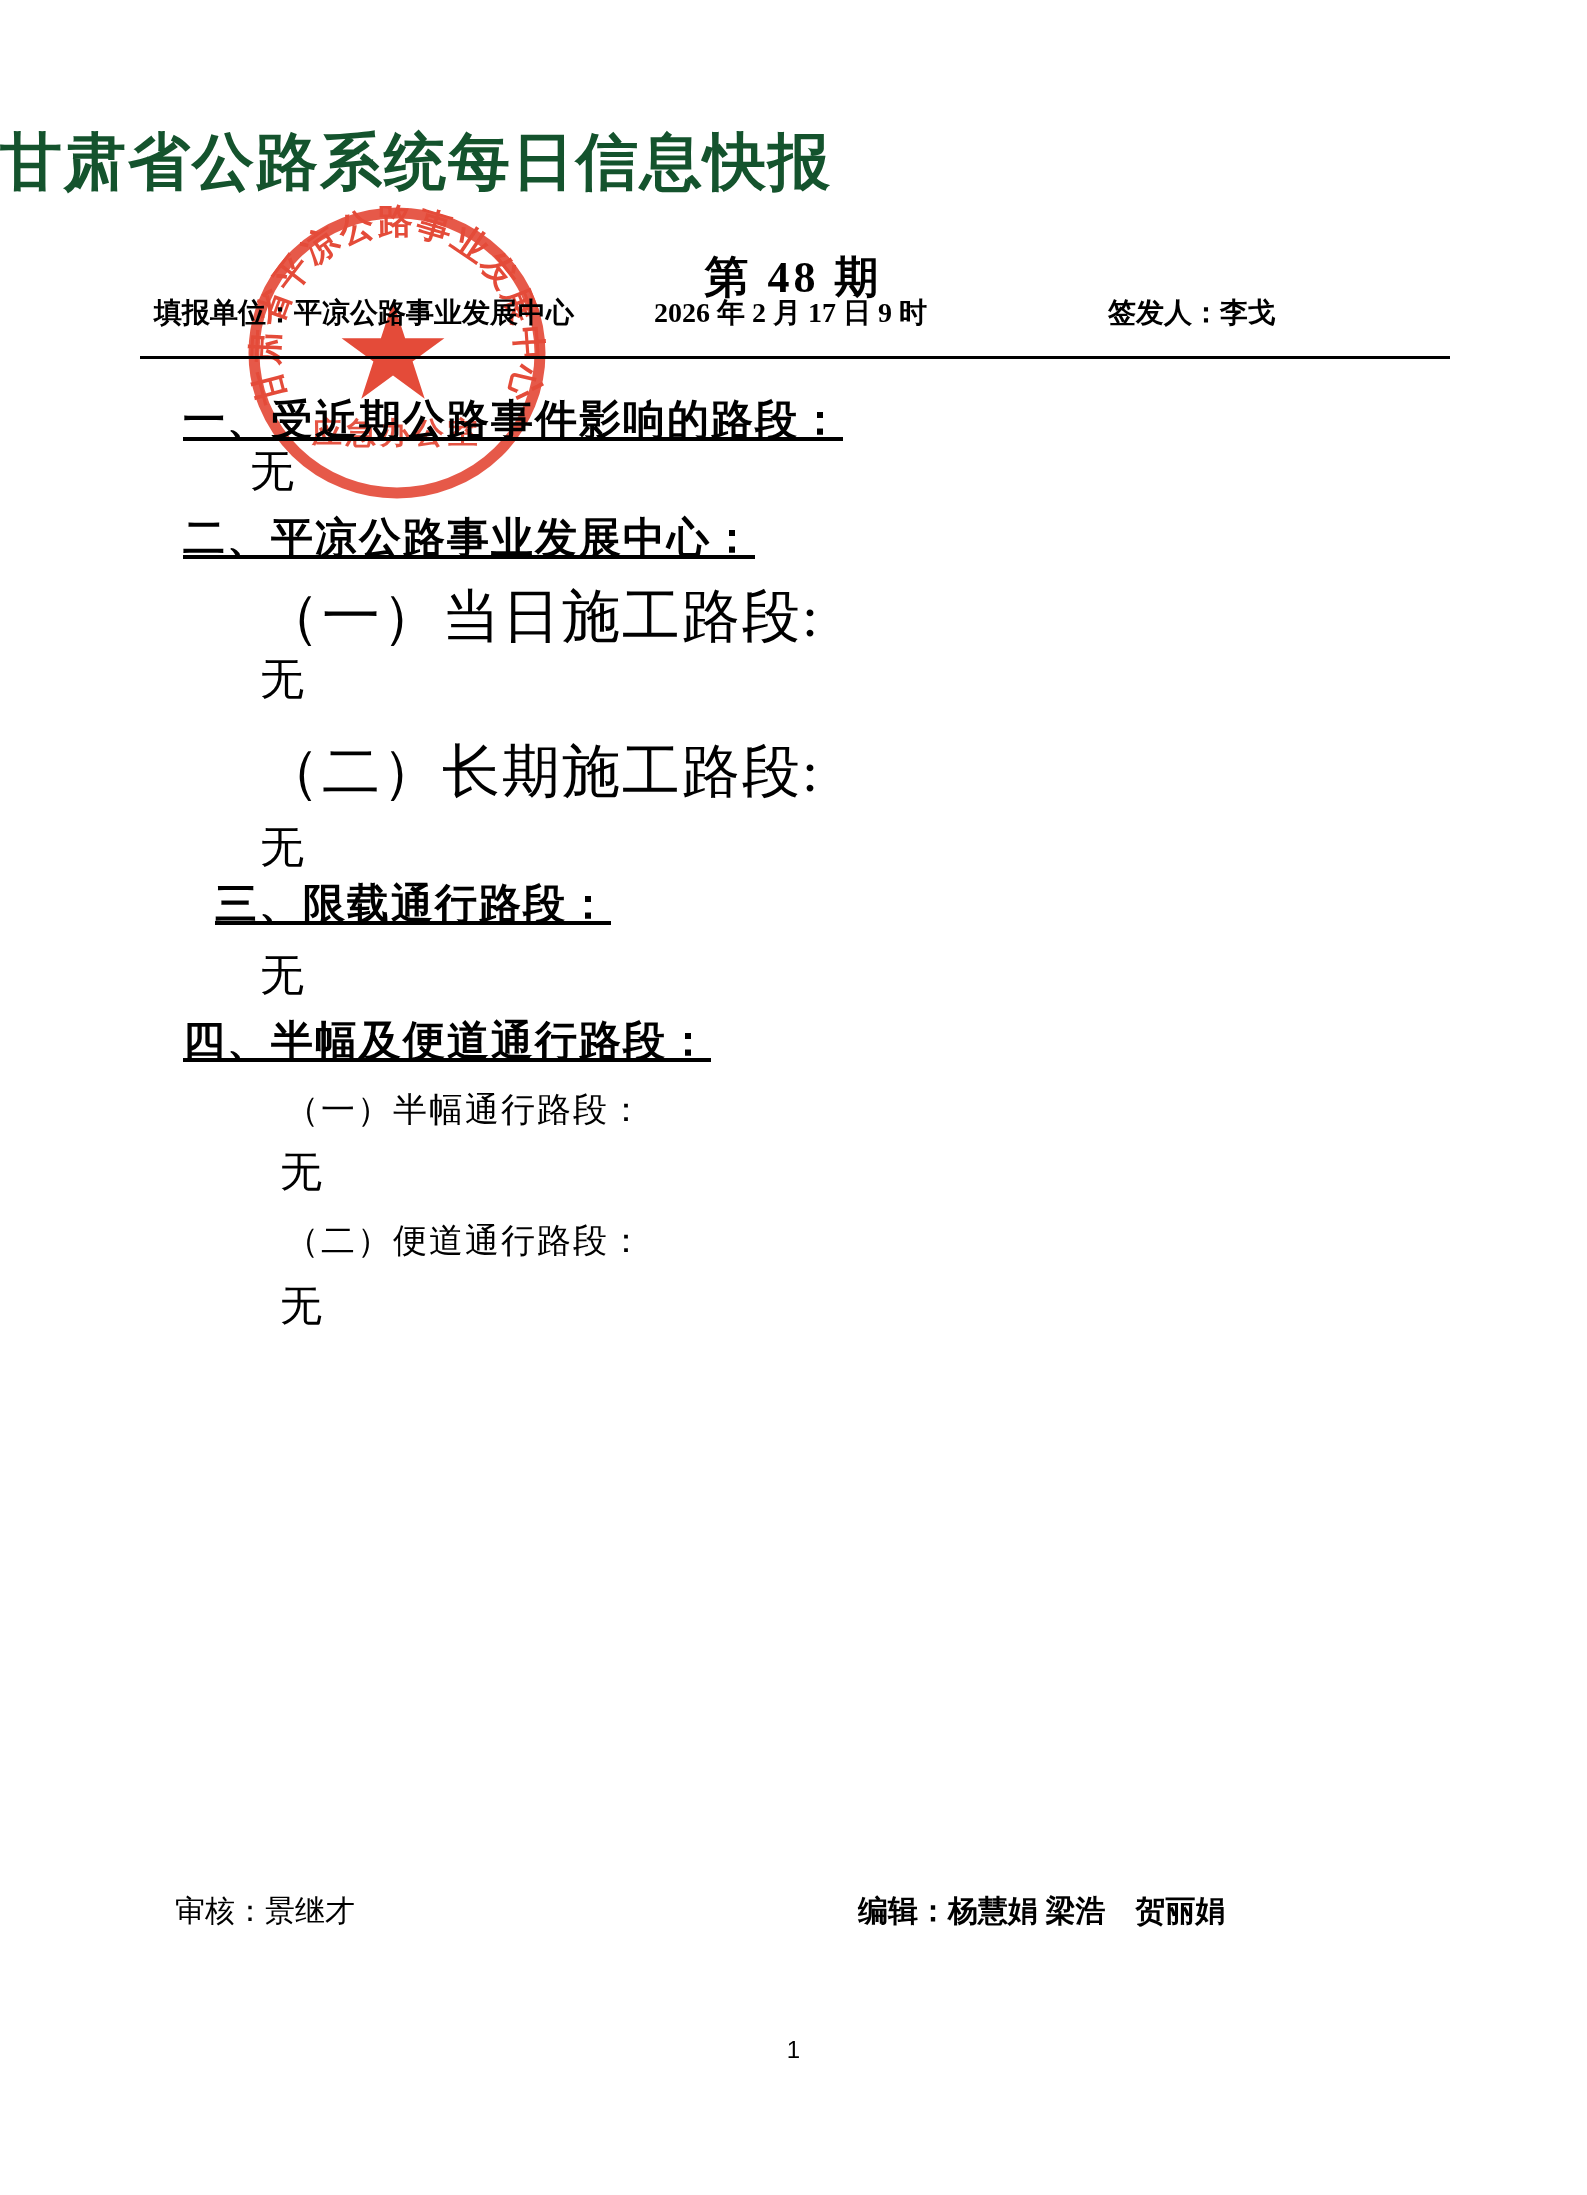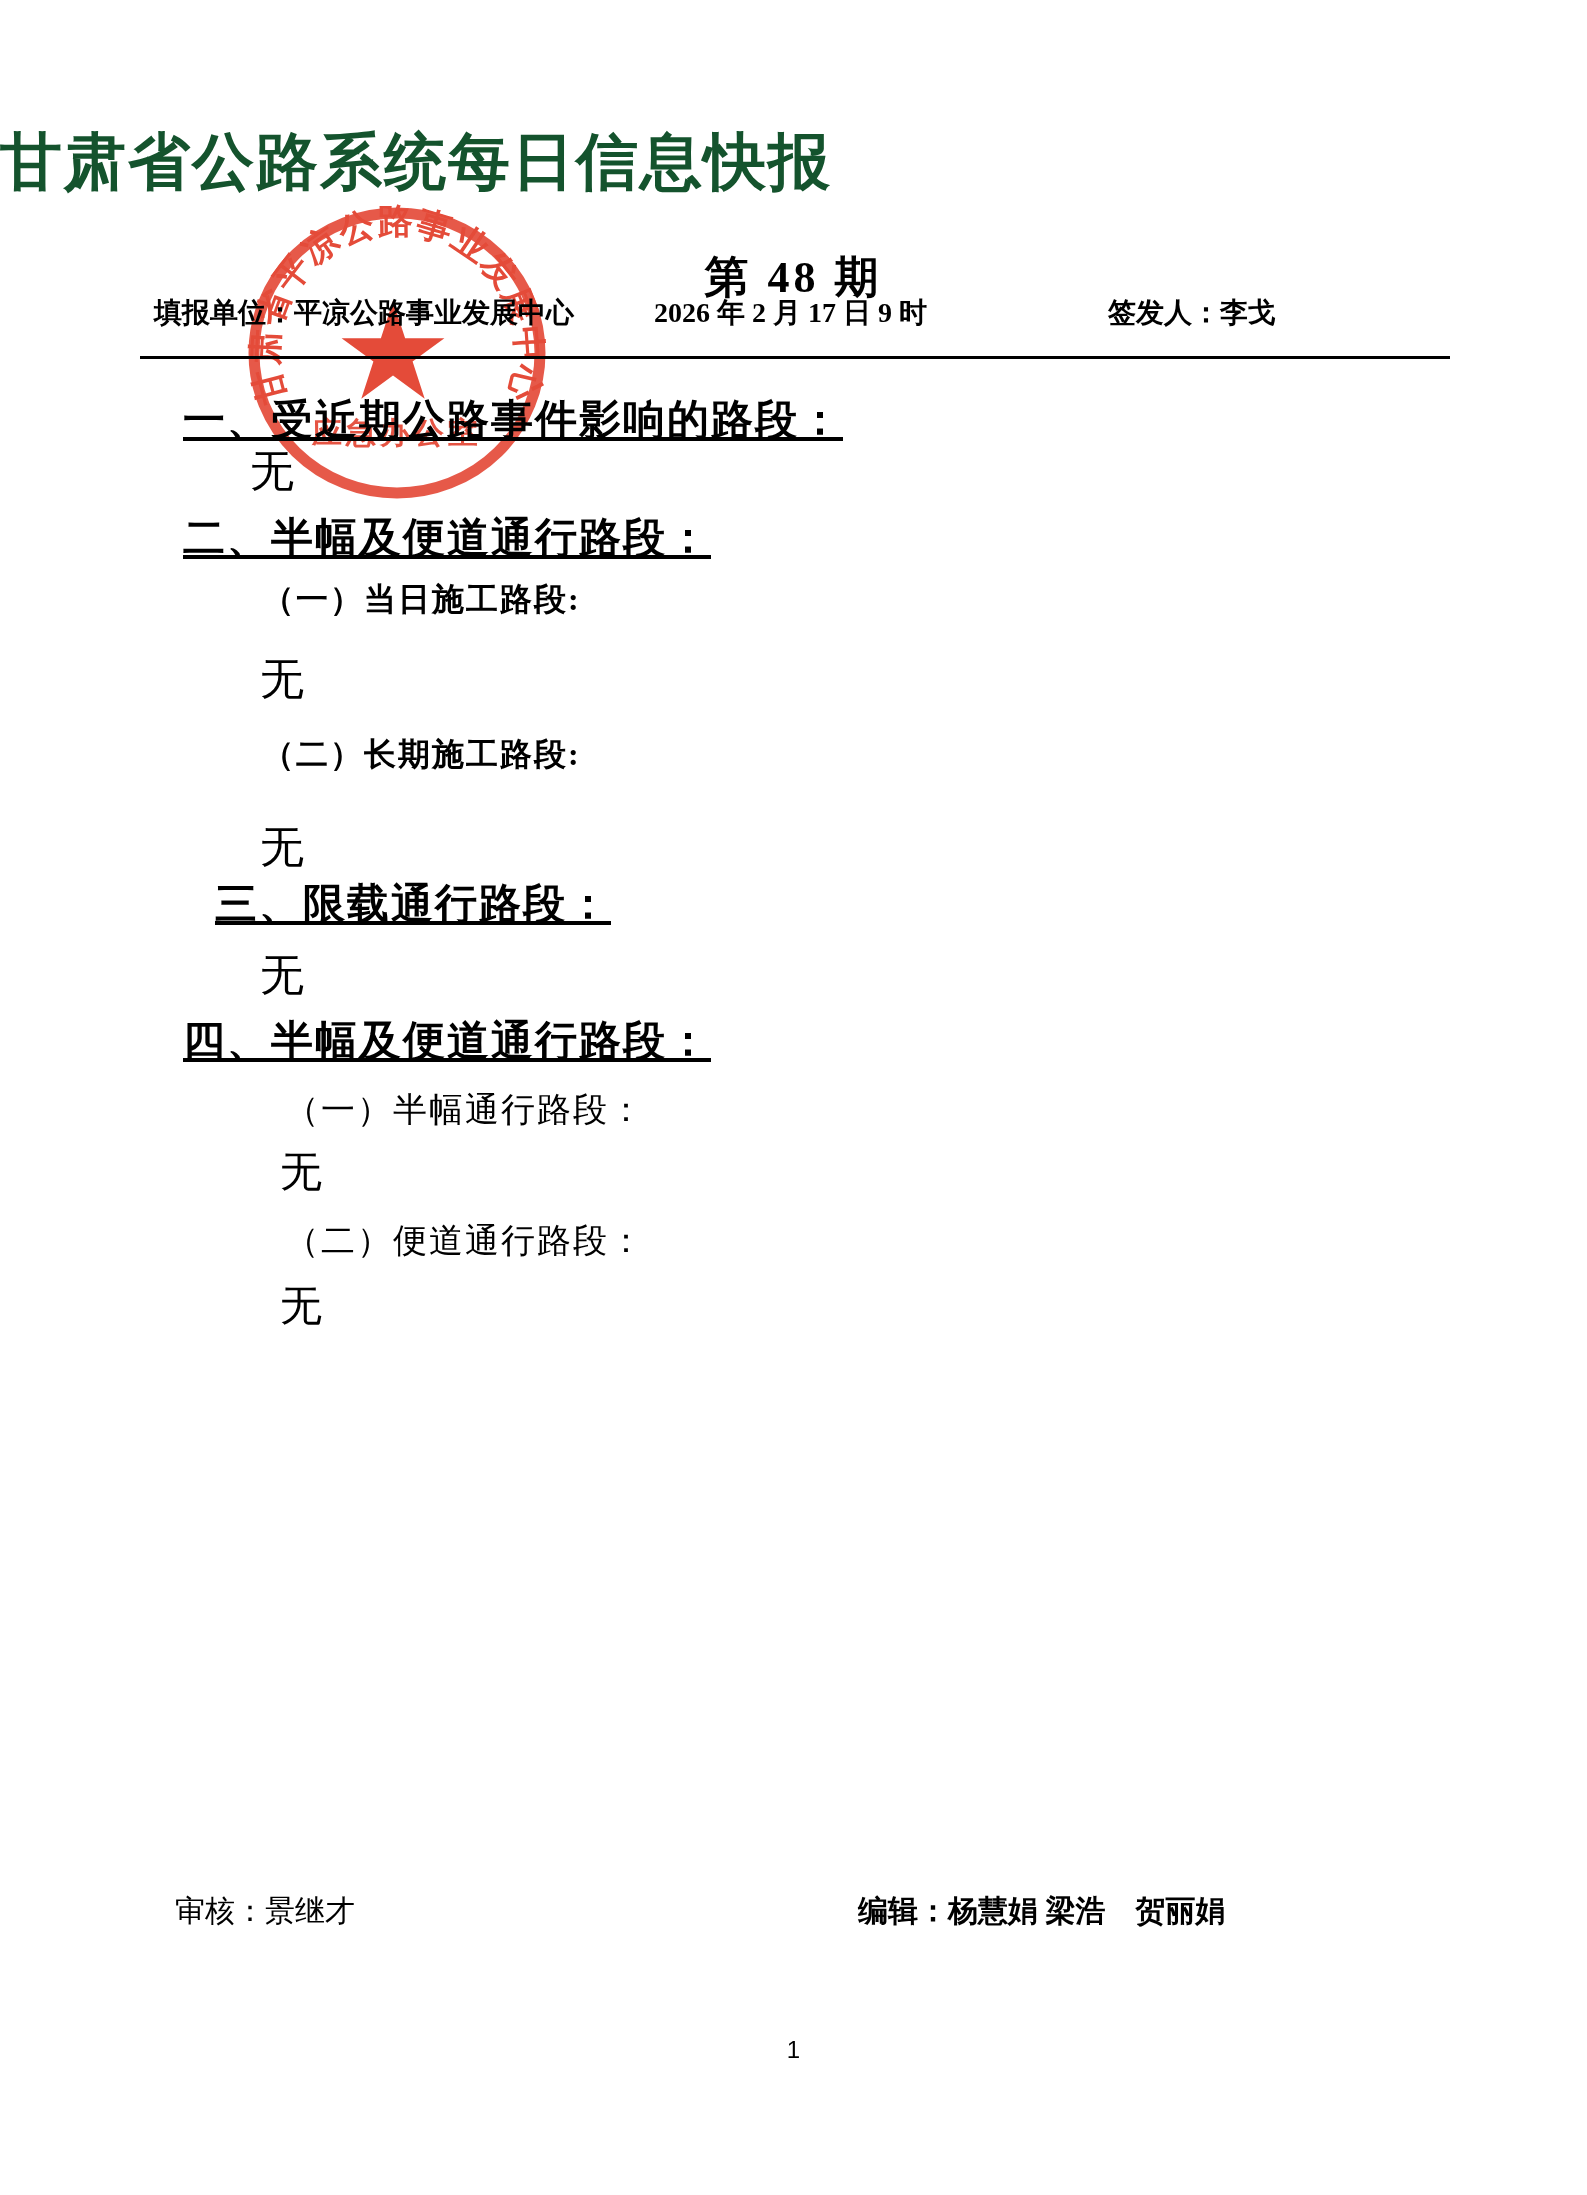--- a/index.html
+++ b/index.html
@@ -13,21 +13,21 @@
     font-size:44px;font-weight:bold;letter-spacing:4px;}
 
   .info-line{position:absolute;top:304px;left:140px;width:1310px;height:52px;
     border-bottom:3px solid #000;}
   .info-line span{position:absolute;bottom:24px;font-size:28px;font-weight:bold;white-space:nowrap;}
   .info-unit{left:14px;}
   .info-date{left:514px;}
   .info-issuer{left:968px;}
 
   .h1{position:absolute;font-size:42px;font-weight:bold;letter-spacing:2px;white-space:nowrap;text-decoration:underline;}
-  .sub-bold{position:absolute;font-size:32px;font-weight:bold;letter-spacing:2px;white-space:nowrap;}
+  .sub-bold{position:absolute;font-size:58px;font-weight:normal;letter-spacing:2px;white-space:nowrap;}
   .val{position:absolute;font-size:44px;font-weight:normal;white-space:nowrap;}
   .sub-normal{position:absolute;font-size:34px;font-weight:normal;letter-spacing:2px;white-space:nowrap;margin-left:45px;}
   .val-s{position:absolute;font-size:42px;font-weight:normal;white-space:nowrap;}
 
   .footer-reviewer{position:absolute;top:1891px;left:175px;font-size:30px;font-weight:normal;white-space:nowrap;}
   .footer-editors{position:absolute;top:1891px;left:858px;font-size:30px;font-weight:bold;white-space:nowrap;}
   .page-number{position:absolute;top:2036px;left:0;width:100%;text-align:center;
     font-size:24px;font-family:"Liberation Sans","DejaVu Sans",sans-serif;}
 
   .stamp{position:absolute;left:242px;top:203px;width:310px;height:300px;
@@ -44,21 +44,21 @@
 
   <div class="info-line">
     <span class="info-unit">填报单位：平凉公路事业发展中心</span>
     <span class="info-date">2026 年 2 月 17 日 9 时</span>
     <span class="info-issuer">签发人：李戈</span>
   </div>
 
   <div class="h1" style="top:392px;left:183px;">一、受近期公路事件影响的路段：</div>
   <div class="val" style="top:442px;left:250px;">无</div>
 
-  <div class="h1" style="top:510px;left:183px;">二、半幅及便道通行路段：</div>
+  <div class="h1" style="top:510px;left:183px;">二、平凉公路事业发展中心：</div>
   <div class="sub-bold" style="top:578px;left:262px;">（一）当日施工路段:</div>
   <div class="val" style="top:650px;left:260px;">无</div>
   <div class="sub-bold" style="top:733px;left:262px;">（二）长期施工路段:</div>
   <div class="val" style="top:818px;left:260px;">无</div>
 
   <div class="h1" style="top:876px;left:183px;margin-left:32px;">三、限载通行路段：</div>
   <div class="val" style="top:946px;left:260px;">无</div>
 
   <div class="h1" style="top:1013px;left:183px;">四、半幅及便道通行路段：</div>
   <div class="sub-normal" style="top:1087px;left:240px;">（一）半幅通行路段：</div>

